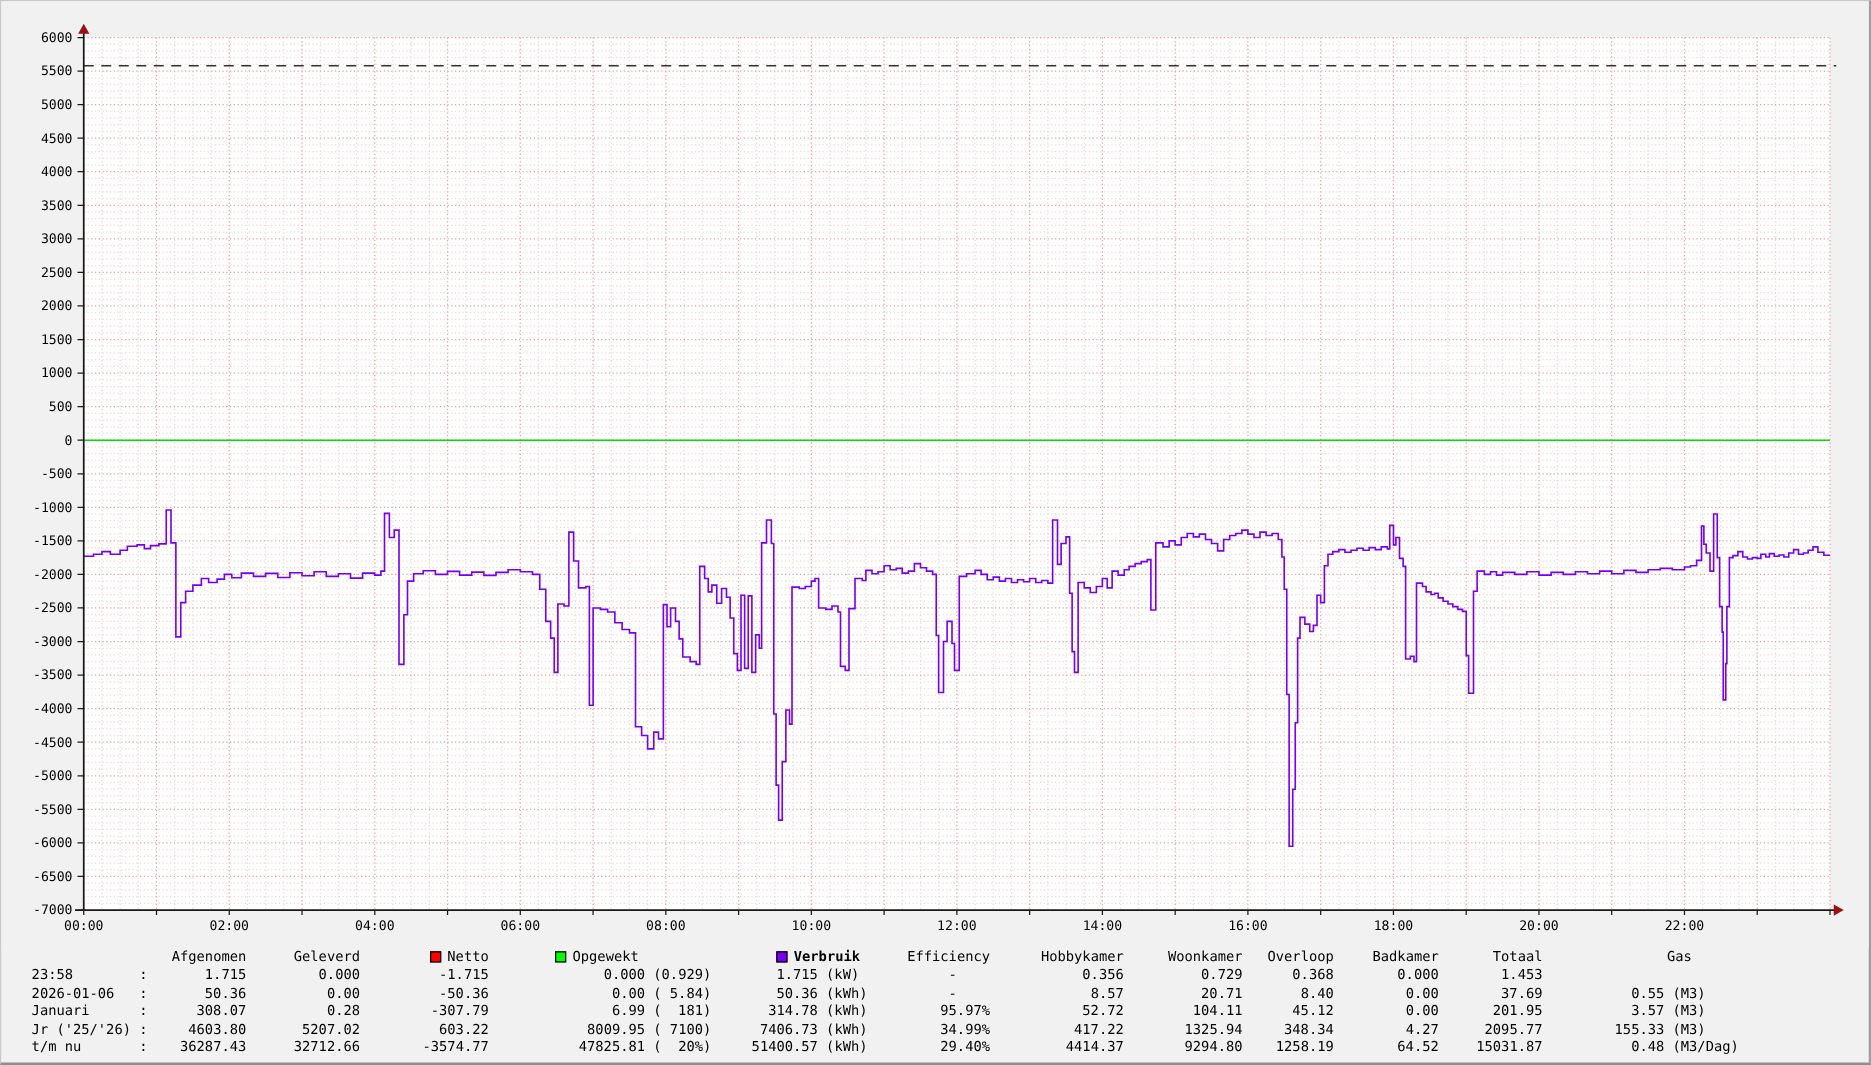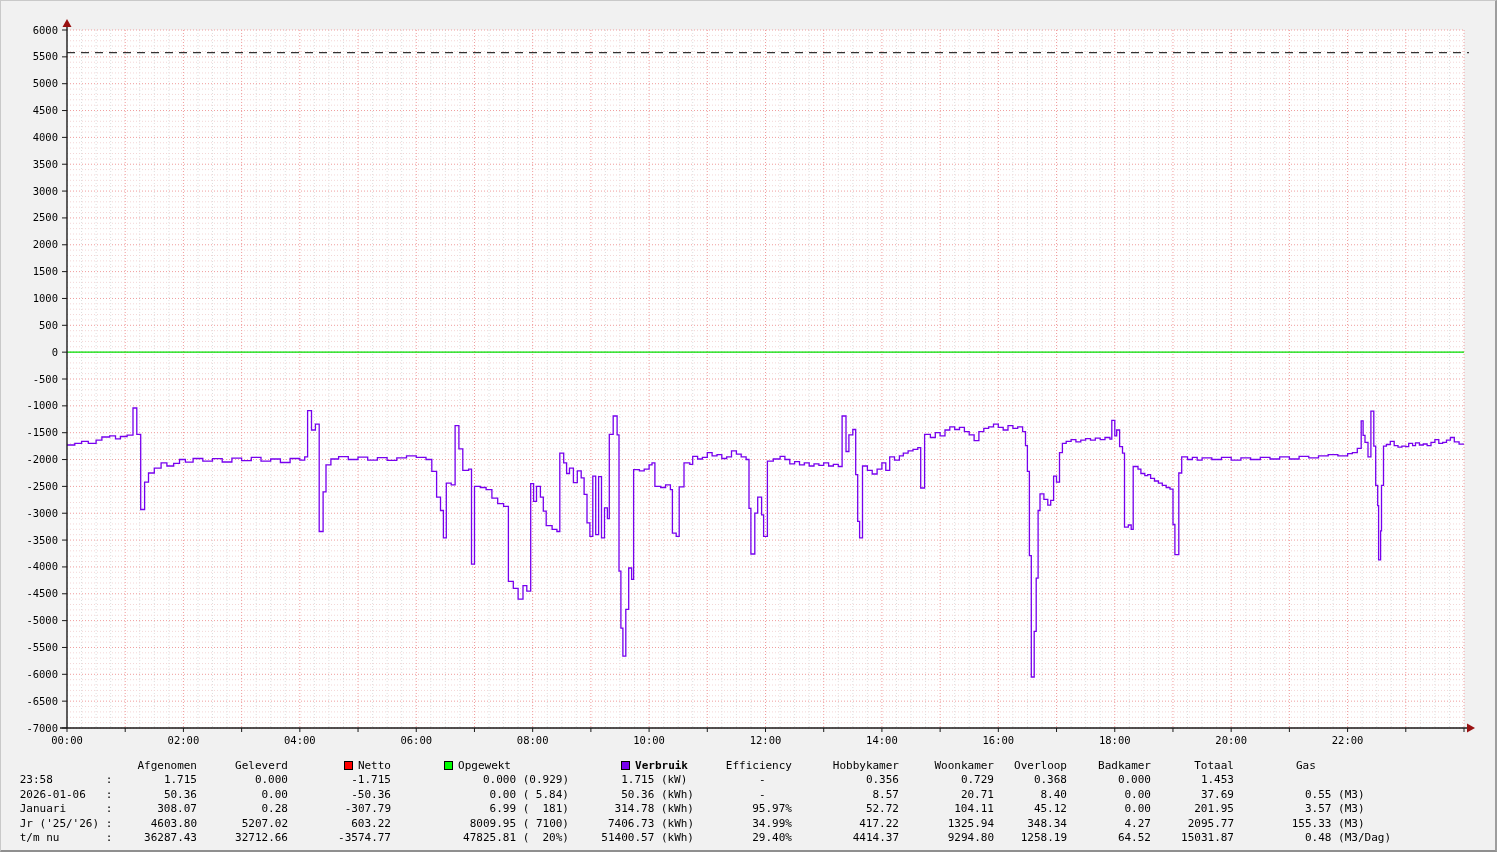--- a/index.html
+++ b/index.html
@@ -9,24 +9,24 @@
     border:1px solid #c9c9c9;border-right:2px solid #9e9e9e;border-bottom:2px solid #8f8f8f;
     font-family:"DejaVu Sans Mono","Liberation Mono",monospace;color:#000;overflow:hidden;
   }
   #title{position:absolute;top:10px;left:0;width:100%;text-align:center;font-size:13px;white-space:pre;}
   #ylab{position:absolute;left:-28px;top:368px;width:76px;text-align:center;transform:rotate(-90deg);font-size:11px;}
   #wm{position:absolute;right:3px;top:6px;writing-mode:vertical-rl;font-size:8px;letter-spacing:1px;color:#b5b5b5;}
   #chart{position:absolute;left:0;top:0;}
   #tbl{position:absolute;left:13px;top:758px;font-size:11px;line-height:14.4px;}
   .trow{white-space:nowrap;height:14.4px;}
   .cell{display:inline-block;white-space:pre;text-align:right;vertical-align:top;height:14.4px;}
-  .cell.left{text-align:center;}
+  .cell.left{text-align:right;}
   .hdr-opgewekt{padding-right:58px;}
   .hdr-verbruik{padding-right:6px;font-weight:bold;}
-  .hdr-gas{text-align:left;padding-left:62px;}
+  .hdr-gas{text-align:center;padding-left:62px;}
   .sq{display:inline-block;width:9px;height:9px;border:1px solid #000;margin-right:5px;position:relative;top:1px;}
 </style>
 </head>
 <body>
 
 <div id="frame">
   <div id="title">Energie Dinsdag   6 Januari</div>
   <div id="ylab">Watt</div>
   <div id="wm">RRDTOOL / TOBI OETIKER</div>
   <svg id="chart" width="1497" height="757">

